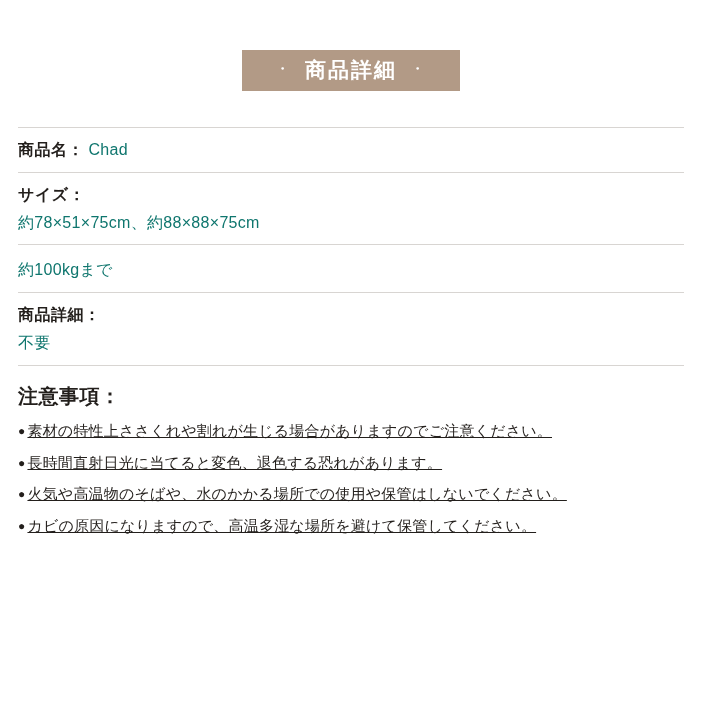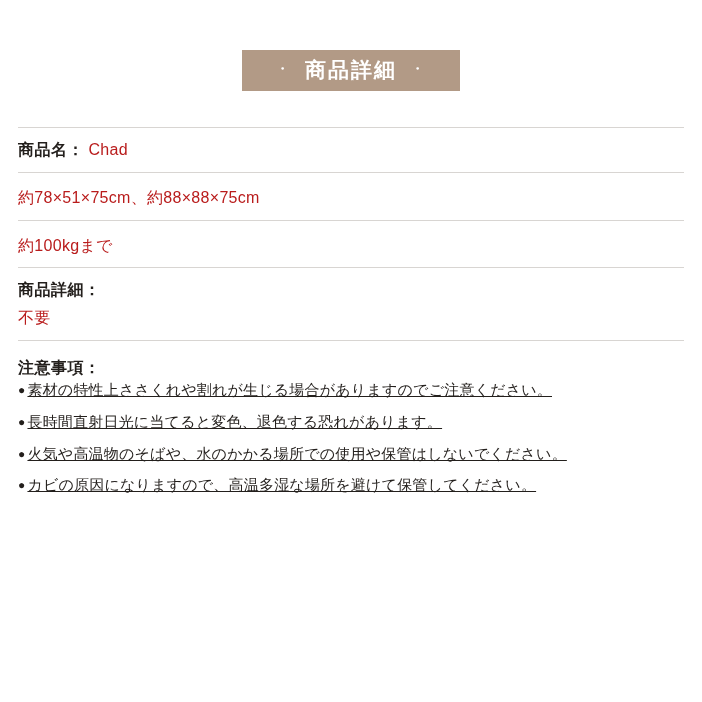--- a/index.html
+++ b/index.html
@@ -59,38 +59,39 @@
   }
   .spec-label {
     font-size: 16px;
     font-weight: bold;
     color: #231f1c;
     letter-spacing: 0.5px;
     line-height: 1.55;
   }
   .spec-value {
     font-size: 16px;
-    color: #b91c1c;
+    color: #0f766e;
     letter-spacing: 0.3px;
     line-height: 1.55;
     margin-top: 3px;
   }
   .spec-row.inline .spec-label,
   .spec-row.inline .spec-value {
     display: inline;
     margin-top: 0;
   }
   
   .notes {
     margin: 17px 18px 0 18px;
   }
   .notes-title {
-    font-size: 16px;
+    font-size: 20px;
     font-weight: bold;
     letter-spacing: 0.5px;
+    margin-bottom: 10px;
   }
   .note-item {
     font-size: 15px;
     line-height: 1.52;
     letter-spacing: 0.2px;
     display: flex;
     align-items: flex-start;
     margin-bottom: 9px;
   }
   .note-bullet {
@@ -115,20 +116,21 @@
   </div>
 
   <div class="spec-list">
 
     <div class="spec-row inline">
       <span class="spec-label">商品名：</span>
       <span class="spec-value">Chad</span>
     </div>
 
     <div class="spec-row">
+      <div class="spec-label">サイズ：</div>
       <div class="spec-value">約78×51×75cm、約88×88×75cm</div>
     </div>
 
 
     <div class="spec-row">
       <div class="spec-value">約100kgまで</div>
     </div>
 
     <div class="spec-row">
       <div class="spec-label">商品詳細：</div>

